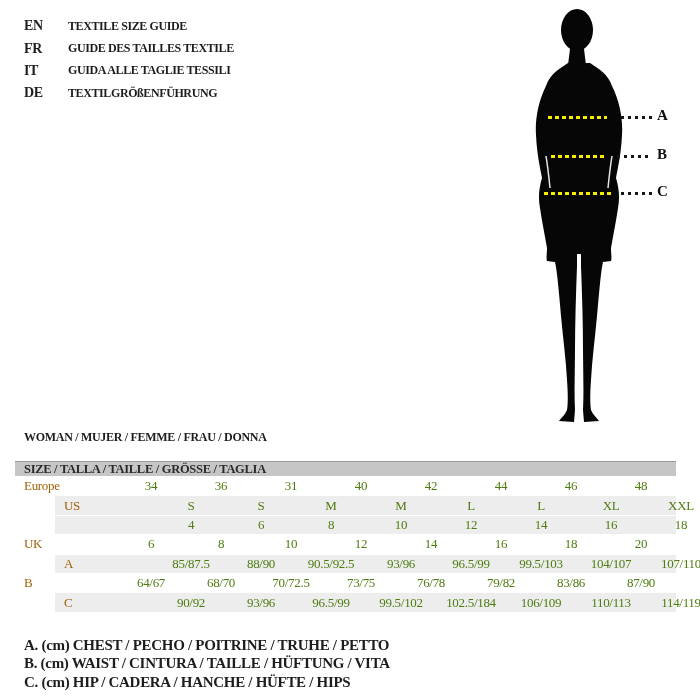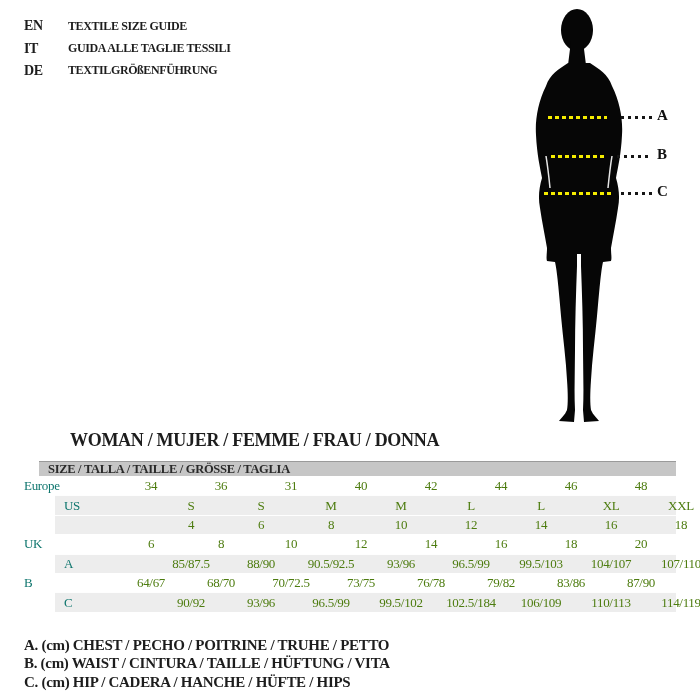--- a/index.html
+++ b/index.html
@@ -13,46 +13,50 @@
   .lang-code{width:44px;font-size:14px;font-weight:700;letter-spacing:-0.4px;}
   .lang-text{font-size:12px;font-weight:700;letter-spacing:-0.4px;white-space:nowrap;}
   
   .figure-wrap{position:absolute;left:523px;top:8px;width:122px;height:420px;}
   .dash-yellow{position:absolute;height:3px;z-index:3;
     background:repeating-linear-gradient(90deg,#f5ec00 0 4px,transparent 4px 7px);}
   .dash-black{position:absolute;height:3px;z-index:3;
     background:repeating-linear-gradient(90deg,#161616 0 3px,transparent 3px 7px);}
   .measure-label{position:absolute;z-index:3;font-size:15px;font-weight:600;color:#111;}
   
-  .gender-line{position:absolute;top:430px;left:24px;font-size:18px;font-weight:700;
-    letter-spacing:-0.3px;white-space:nowrap;margin-left:46px;}
+  .gender-line{position:absolute;top:430px;left:24px;font-size:12px;font-weight:700;
+    letter-spacing:-0.3px;white-space:nowrap;}
   
   .size-table{position:absolute;top:461px;left:15px;width:661px;}
   .size-table-header{height:15px;background:#c6c6c6;border-top:1px solid #9a9a9a;
     display:flex;align-items:center;padding-left:9px;box-sizing:border-box;
-    font-size:12.5px;font-weight:700;letter-spacing:-0.3px;color:#2a2a2a;margin-left:24px;}
+    font-size:12.5px;font-weight:700;letter-spacing:-0.3px;color:#2a2a2a;}
   .size-row{display:grid;grid-template-columns:101px repeat(8,70px);height:19.4px;
     align-items:center;border-top:1px solid rgba(255,255,255,.9);box-sizing:border-box;}
   .size-row.shaded{background:#ededed;margin-left:40px;}
-  .size-row .row-label{padding-left:9px;font-size:13px;letter-spacing:-0.3px;color:#0f766e;}
+  .size-row .row-label{padding-left:9px;font-size:13px;letter-spacing:-0.3px;color:#a16207;}
   .size-row .cell{text-align:center;font-size:13px;letter-spacing:-0.3px;color:#4d7c0f;}
   
   .legend-block{position:absolute;top:636px;left:24px;}
   .legend-line{font-size:15px;font-weight:700;letter-spacing:-0.3px;height:18.6px;
     display:flex;align-items:center;white-space:nowrap;}
 </style>
 </head>
 <body>
 
 <div class="page">
 
   <div class="lang-block">
     <div class="lang-row">
       <span class="lang-code">EN</span>
       <span class="lang-text">TEXTILE SIZE GUIDE</span>
+    </div>
+    <div class="lang-row">
+      <span class="lang-code">FR</span>
+      <span class="lang-text">GUIDE DES TAILLES TEXTILE</span>
     </div>
     <div class="lang-row">
       <span class="lang-code">IT</span>
       <span class="lang-text">GUIDA ALLE TAGLIE TESSILI</span>
     </div>
     <div class="lang-row">
       <span class="lang-code">DE</span>
       <span class="lang-text">TEXTILGRÖßENFÜHRUNG</span>
     </div>
   </div>

